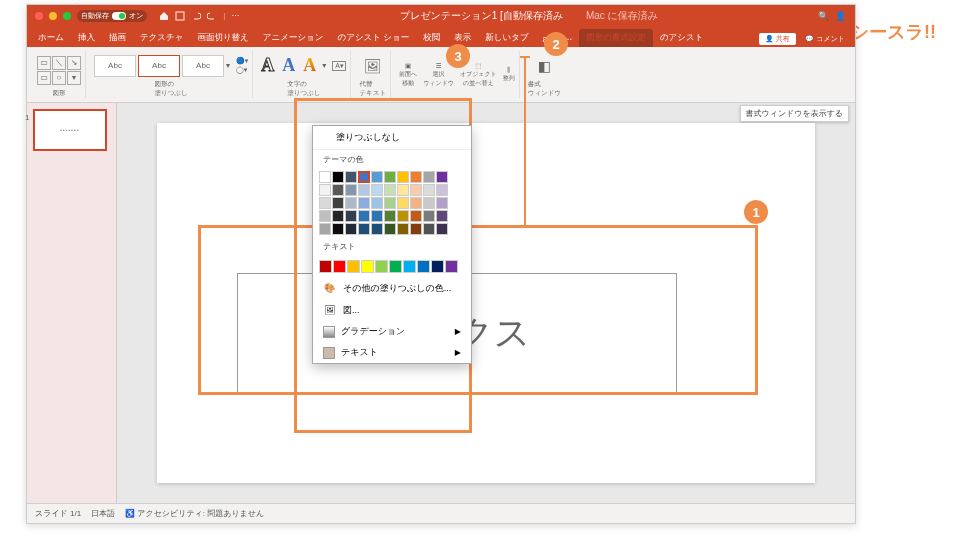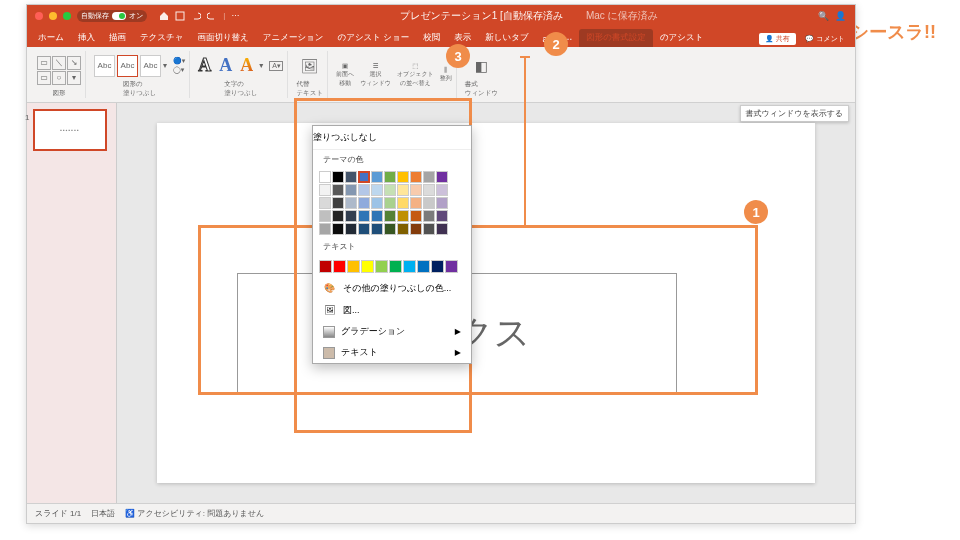--- a/index.html
+++ b/index.html
@@ -20,21 +20,21 @@
 .rtab{padding:3px 7px;cursor:pointer}
 .rtab.active{background:#fff;color:#d04727;border-radius:3px 3px 0 0}
 .rtab.context{background:#9e3a22}
 .ribbon-right{margin-left:auto;display:flex;gap:4px;align-items:center;padding-bottom:2px}
 .share-btn{background:#fff;color:#d04727;padding:1px 6px;border-radius:2px;font-size:7px;display:flex;align-items:center;gap:2px}
 .comment-btn{padding:1px 6px;font-size:7px;display:flex;align-items:center;gap:2px}
 .ribbon{height:56px;background:#f3f2f1;border-bottom:1px solid #d0d0d0;display:flex;padding:4px 6px;gap:4px}
 .rgroup{display:flex;flex-direction:column;align-items:center;justify-content:space-between;padding:0 4px;border-right:1px solid #e0e0e0;font-size:6.5px;color:#666}
 .rgroup-items{display:flex;gap:2px;align-items:center;flex:1}
 .shape-btn{width:14px;height:14px;border:1px solid #aaa;display:flex;align-items:center;justify-content:center;font-size:8px}
-.abc-box{width:21px;height:22px;border:1px solid #ccc;display:flex;align-items:center;justify-content:center;font-size:8px;background:#fff}
+.abc-box{width:42px;height:22px;border:1px solid #ccc;display:flex;align-items:center;justify-content:center;font-size:8px;background:#fff}
 .abc-box.sel{border-color:#d04727}
 .big-a{font-size:18px;font-family:serif;font-weight:bold}
 .big-a.out{color:#fff;-webkit-text-stroke:1px #333}
 .big-a.blue{color:#4472c4}
 .big-a.grad{background:linear-gradient(180deg,#ffc000,#d04727);-webkit-background-clip:text;-webkit-text-fill-color:transparent}
 .small-ctrl{display:flex;flex-direction:column;gap:1px;font-size:7px}
 .workspace{display:flex;height:400px;background:#e8e8e8}
 .thumbpane{width:90px;background:#f4e6e6;border-right:1px solid #ccc;padding:6px}
 .thumb{width:74px;height:42px;background:#fff;border:2px solid #d04727;margin-bottom:6px;position:relative;display:flex;align-items:center;justify-content:center}
 .thumb-dots{font-size:5px;color:#888;letter-spacing:1px}
@@ -43,21 +43,21 @@
 .textbox{position:absolute;left:80px;top:150px;width:440px;height:120px;border:1px solid #999;display:flex;align-items:center;justify-content:center}
 .tb-text{font-size:36px;color:#666;font-weight:300}
 .statusbar{position:absolute;bottom:0;left:0;right:0;height:20px;background:#f3f2f1;border-top:1px solid #d0d0d0;display:flex;align-items:center;padding:0 8px;font-size:8px;color:#555;gap:10px}
 .sb-right{margin-left:auto;display:flex;align-items:center;gap:8px}
 .view-btns{display:flex;gap:1px}
 .vbtn{width:16px;height:12px;background:#ddd;border:1px solid #bbb}
 .vbtn.active{background:#d04727}
 .zoom-slider{width:60px;height:2px;background:#bbb;position:relative}
 .zoom-slider::after{content:'';position:absolute;width:6px;height:10px;background:#888;top:-4px;left:30px}
 .popup{position:absolute;left:285px;top:120px;width:160px;background:#fff;border:1px solid #aaa;box-shadow:0 4px 12px rgba(0,0,0,.25);z-index:50;font-size:9px}
-.popup-item{padding:5px 0;border-bottom:1px solid #eee;cursor:pointer}
+.popup-item{padding:5px 23px;border-bottom:1px solid #eee;cursor:pointer}
 .popup-section{padding:4px 10px;font-size:8px;color:#444}
 .color-grid{display:grid;grid-template-columns:repeat(10,12px);gap:1px;padding:2px 6px}
 .color-cell{width:12px;height:12px;border:1px solid #ccc}
 .color-cell.sel{border:2px solid #d04727}
 .std-colors{display:flex;gap:1px;padding:4px 6px}
 .std-colors .color-cell{width:13px;height:13px}
 .menu-row{display:flex;align-items:center;gap:6px;padding:4px 10px;cursor:pointer}
 .menu-icon{width:14px;height:14px;display:flex;align-items:center;justify-content:center}
 .arrow-r{margin-left:auto;font-size:8px}
 .annot-box{position:absolute;border:3px solid #f08c4a;pointer-events:none}

